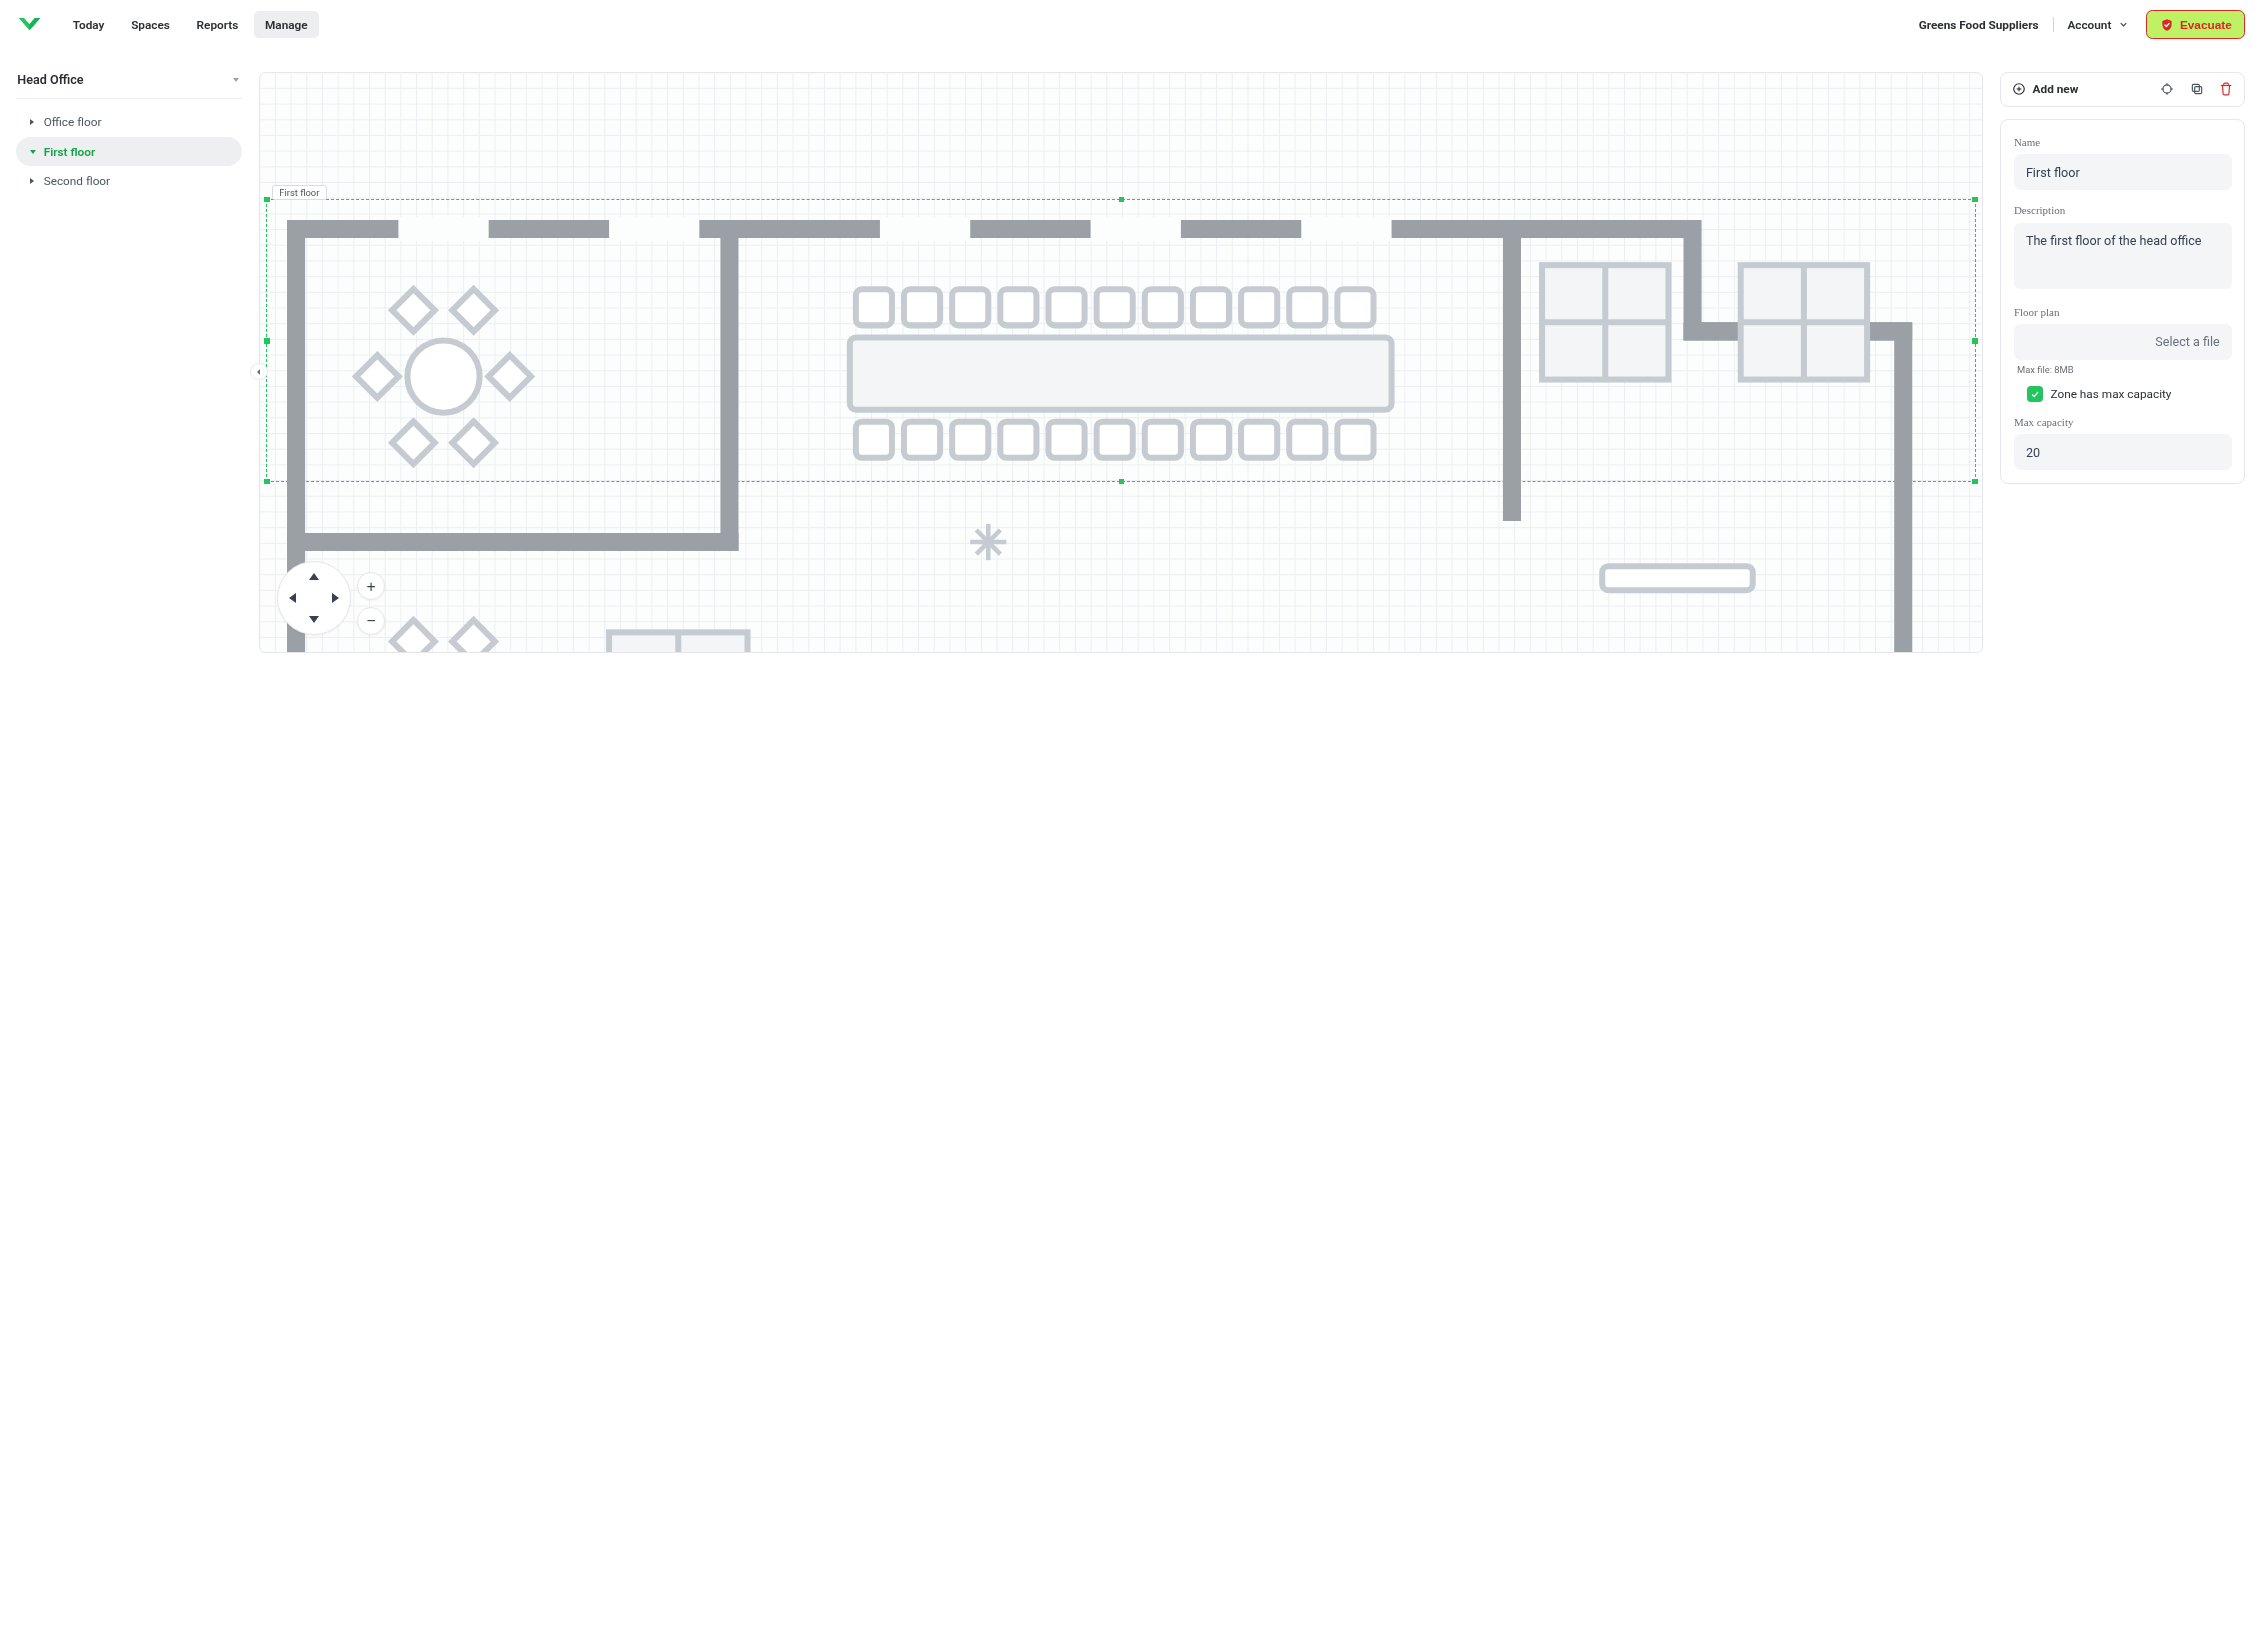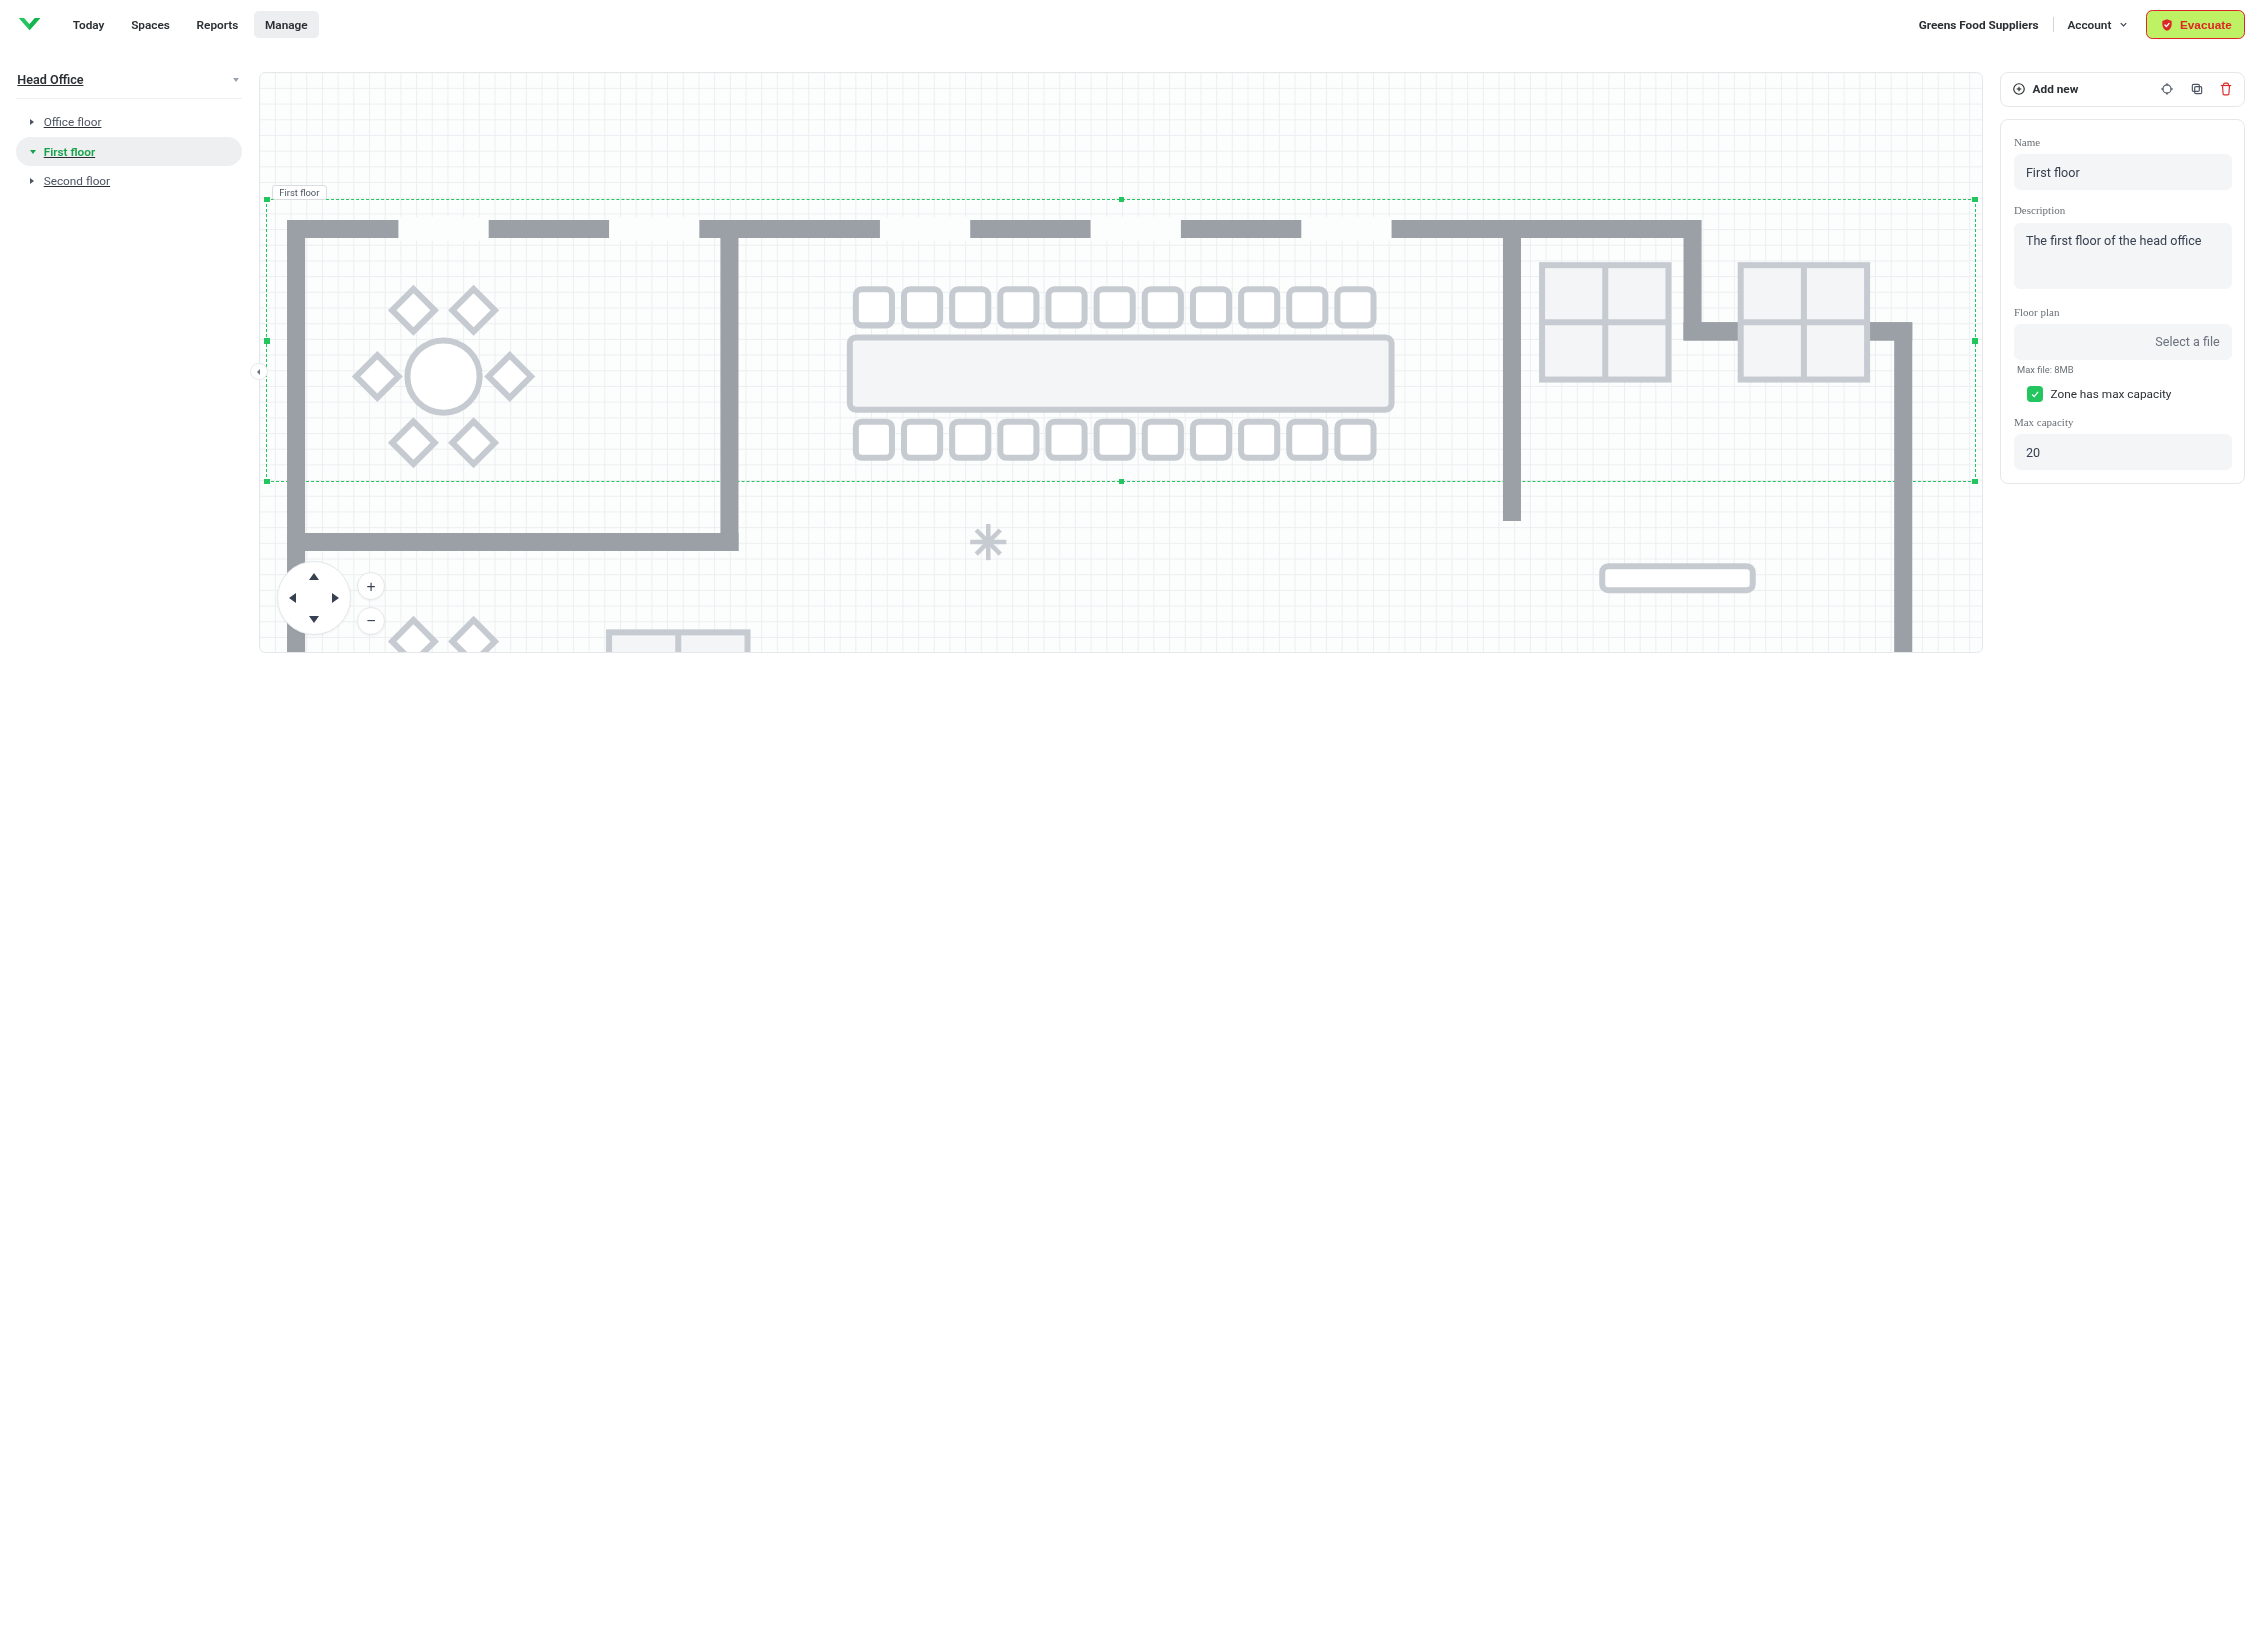--- a/index.html
+++ b/index.html
@@ -25,21 +25,21 @@
   .nav-link.active{background:#eceef0;}
   .nav-spacer{flex:1;}
   .org-name{font-weight:700;margin-right:14px;}
   .divider-v{width:0.8px;height:15.7px;background:#d1d5db;margin-right:14px;}
   .account{display:flex;align-items:center;gap:6.3px;font-weight:600;cursor:pointer;margin-right:17.3px;}
   .evac-btn{display:flex;align-items:flex-start;gap:6.3px;border:1.6px solid var(--red);color:var(--red);background:#bef264;font-weight:700;padding:6.3px 12.6px;border-radius:6.3px;cursor:pointer;font-size:11.8px;}
   .evac-btn svg{width:14px;height:14px;}
   
   .main{display:flex;align-items:flex-start;padding:22px 15.7px 31px 15.7px;gap:17.3px;}
   
-  .sidebar{width:226px;flex:none;text-decoration:underline;}
+  .sidebar{width:226px;flex:none;}
   .location-select{display:flex;align-items:center;justify-content:space-between;padding:0 3.1px 11px 1.6px;border-bottom:0.8px solid var(--border-light);margin-bottom:7.9px;cursor:pointer;}
   .location-select .label{font-weight:600;font-size:12.6px;}
   .caret-down{border-left:3.9px solid transparent;border-right:3.9px solid transparent;border-top:4.7px solid #9ca3af;}
   .tree{margin-top:6.3px;}
   .tree-item{display:flex;align-items:center;gap:7.9px;padding:7.9px 12.6px 7.9px 28px;border-radius:784px;cursor:pointer;font-size:11.8px;color:#4b5563;position:relative;}
   .tree-item .tri{position:absolute;left:14px;top:50%;transform:translateY(-50%);width:0;height:0;}
   .tri-right{border-top:3.9px solid transparent;border-bottom:3.9px solid transparent;border-left:4.7px solid #4b5563;}
   .tri-down{border-left:3.9px solid transparent;border-right:3.9px solid transparent;border-top:4.7px solid var(--green-dark);}
   .tree-item.selected{background:#edeff1;color:var(--green-dark);font-weight:600;}
   

